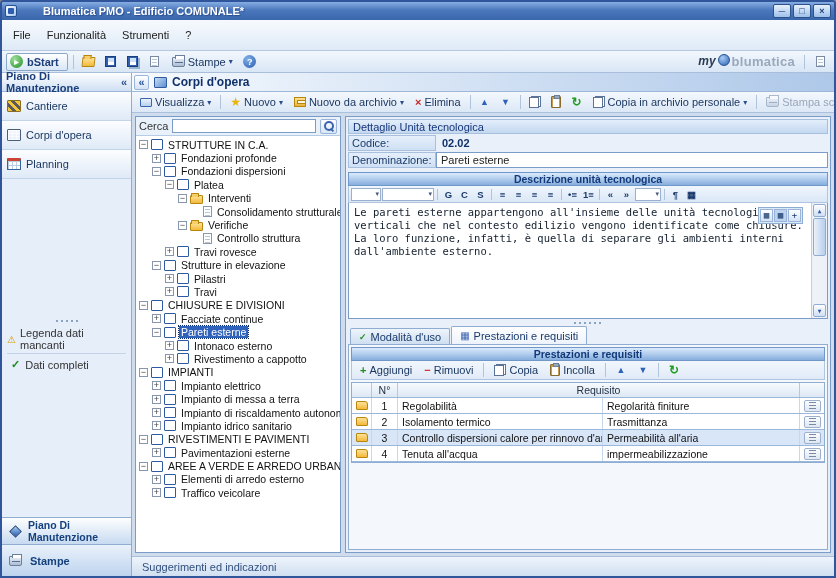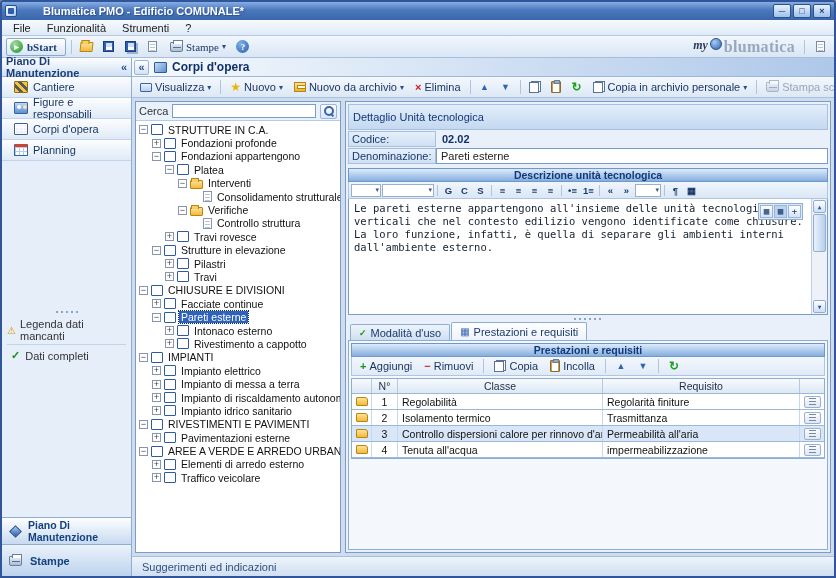--- a/index.html
+++ b/index.html
@@ -8,41 +8,41 @@
 
   
   .titlebar{height:18px;background:linear-gradient(#86aee4,#4b77bc 45%,#3a66ac);display:flex;align-items:center;padding:0 3px;color:#fff;font-weight:bold;flex:none;}
   .app-ic{width:12px;height:12px;border:1px solid #24508f;border-radius:2px;background:linear-gradient(135deg,#fdfeff,#aac8ee);margin-right:4px;position:relative;flex:none;}
   .app-ic::after{content:"";position:absolute;left:2px;top:2px;width:6px;height:6px;background:#2d5fae;border-radius:1px;}
   .title-text{font-size:11px;text-shadow:1px 1px 1px #2a4f8f;white-space:nowrap;padding-left:22px;}
   .winbtns{margin-left:auto;display:flex;gap:2px;}
   .wbtn{width:18px;height:14px;background:linear-gradient(#e8f1fb,#9ec0ea);border:1px solid #2d5188;border-radius:2px;color:#1c3f7a;font-size:9px;line-height:12px;text-align:center;font-weight:bold;}
 
   
-  .menubar{height:16px;background:linear-gradient(#f6fafd,#dfeaf7);border-bottom:1px solid #b6c9e0;display:flex;align-items:center;padding-left:3px;color:#222;flex:none;text-align:right;}
+  .menubar{height:31px;background:linear-gradient(#f6fafd,#dfeaf7);border-bottom:1px solid #b6c9e0;display:flex;align-items:center;padding-left:3px;color:#222;flex:none;text-align:right;}
   .menu-item{padding:1px 8px;font-size:11px;}
 
   
-  .apptoolbar{height:22px;background:linear-gradient(#f2f7fd,#d9e6f5);border-bottom:1px solid #a8bedb;display:flex;align-items:center;padding:0 4px;gap:2px;flex:none;color:#16335e;font-family:Liberation Serif, serif;}
+  .apptoolbar{height:22px;background:linear-gradient(#f2f7fd,#d9e6f5);border-bottom:1px solid #a8bedb;display:flex;align-items:center;padding:0 4px;gap:2px;flex:none;color:#16335e;}
   .bstart{display:flex;align-items:center;gap:4px;border:1px solid #8aa8cc;background:linear-gradient(#ffffff,#d8e6f6);border-radius:2px;padding:0 8px 0 3px;font-weight:bold;color:#1c3f7a;height:18px;}
   .vsep{width:1px;height:14px;background:#b0c4dc;margin:0 3px;flex:none;}
   .tibtn{min-width:20px;height:18px;display:flex;align-items:center;justify-content:center;border:1px solid transparent;border-radius:2px;}
   .brand{margin-left:auto;display:flex;align-items:flex-start;gap:2px;padding-right:4px;}
   .brand-my{font-style:italic;font-weight:bold;color:#2a3b55;font-size:12px;}
   .brand-dot{width:12px;height:12px;border-radius:50%;background:radial-gradient(circle at 35% 30%,#a9ccf2,#2d62b8);border:1px solid #24508f;}
-  .brand-name{color:#9aa8bc;font-weight:bold;font-size:16px;letter-spacing:.3px;}
+  .brand-name{color:#9aa8bc;font-weight:bold;font-size:13px;letter-spacing:.3px;}
 
   
   .appbody{flex:1;display:flex;min-height:0;}
 
   
   .sidebar{width:130px;background:#e6eefa;border-right:1px solid #8fadd0;display:flex;flex-direction:column;flex:none;}
   .sb-header{height:19px;background:linear-gradient(#fdfeff,#cfdff3);border-bottom:1px solid #9cb7d8;display:flex;align-items:center;font-weight:bold;color:#1c3f7a;padding:0 4px;flex:none;}
   .sb-chev{margin-left:auto;color:#2a4f8f;font-weight:bold;}
-  .nav-item{height:21px;display:flex;align-items:center;gap:5px;padding:0 12px;background:linear-gradient(#fcfdff,#dfeaf7);border-bottom:1px solid #c2d4ea;color:#16335e;flex:none;}
+  .nav-item{height:29px;display:flex;align-items:center;gap:5px;padding:0 5px;background:linear-gradient(#fcfdff,#dfeaf7);border-bottom:1px solid #c2d4ea;color:#16335e;flex:none;}
   .nav-ic{width:14px;height:12px;flex:none;border-radius:1px;}
   .ni0{background:repeating-linear-gradient(45deg,#f5c63a 0 3px,#5a5a5a 3px 6px);border:1px solid #8a6d1f;}
   .ni1{background:linear-gradient(#bcd8f5,#5d8fd0);border:1px solid #33639e;position:relative;}
   .ni1::before{content:"";position:absolute;width:4px;height:4px;border-radius:50%;background:#fff;top:2px;left:2px;box-shadow:6px 0 0 #ffe0b0;}
   .ni2{background:#fff;border:1px solid #33639e;background-image:linear-gradient(#9cc0e8 1px,transparent 1px),linear-gradient(90deg,#9cc0e8 1px,transparent 1px);background-size:4px 4px;}
   .ni3{background:linear-gradient(#d8e4f0,#8aa2c0);border:1px solid #4a5f7c;background-image:linear-gradient(rgba(255,255,255,.6) 1px,transparent 1px),linear-gradient(90deg,rgba(255,255,255,.6) 1px,transparent 1px);background-size:4px 3px;}
   .ni4{background:#fff;border:1px solid #33639e;border-top:3px solid #cc4433;background-image:linear-gradient(#b8cce4 1px,transparent 1px),linear-gradient(90deg,#b8cce4 1px,transparent 1px);background-size:4px 4px;}
   .sb-fill{flex:1;}
   .dots-h{height:8px;display:flex;align-items:center;justify-content:center;flex:none;}
   .dots-h i{width:22px;height:2px;background:repeating-linear-gradient(90deg,#8aa4c4 0 2px,transparent 2px 5px);}
@@ -87,21 +87,21 @@
   .tico{flex:none;display:inline-block;}
   .ic-unit{width:12px;height:11px;background:linear-gradient(135deg,#9ec1ef,#4a7cc7);border:1px solid #2d5aa0;background-image:linear-gradient(rgba(255,255,255,.55) 1px,transparent 1px),linear-gradient(90deg,rgba(255,255,255,.55) 1px,transparent 1px);background-size:4px 4px;border-radius:1px;}
   .ic-folder{width:13px;height:9px;background:linear-gradient(#ffe296,#f2b93d);border:1px solid #b8860b;border-radius:1px;position:relative;margin-top:2px;}
   .ic-folder::before{content:"";position:absolute;top:-3px;left:0;width:6px;height:3px;background:#f7cf6a;border:1px solid #b8860b;border-bottom:none;border-radius:1px 1px 0 0;}
   .ic-doc{width:9px;height:11px;background:#fff;border:1px solid #8a97ab;background-image:repeating-linear-gradient(#b9c4d4 0 1px,transparent 1px 3px);background-size:5px 9px;background-position:1px 2px;background-repeat:no-repeat;}
   .tlabel{padding:0 2px;}
   .tlabel.sel{background:#2f62ba;color:#fff;outline:1px dotted #0a2a6b;}
 
   
   .detail-panel{flex:1;background:#e9f0fa;border:1px solid #7a9cc6;display:flex;flex-direction:column;padding:2px;min-width:0;}
-  .detail-title{height:15px;background:linear-gradient(#e3eefb,#c3d8f0);border:1px solid #a8c0de;display:flex;align-items:center;padding:12px 4px;color:#15357a;flex:none;}
+  .detail-title{height:15px;background:linear-gradient(#e3eefb,#c3d8f0);border:1px solid #a8c0de;display:flex;align-items:center;padding:6px 4px;color:#15357a;flex:none;}
   .frow{display:flex;height:16px;margin-top:1px;flex:none;}
   .flabel{width:88px;background:linear-gradient(#e6effb,#cfe0f4);border:1px solid #a8c0de;display:flex;align-items:center;padding:0 3px;color:#1a3a6b;flex:none;}
   .fval-code{flex:1;display:flex;align-items:center;padding:0 6px;font-weight:bold;color:#10306b;text-align:right;}
   .finput{flex:1;height:16px;border:1px solid #7a9cc6;background:#fff;display:flex;align-items:center;padding:0 4px;color:#222;}
   .gap4{height:4px;flex:none;}
   .sec-bar{height:14px;background:linear-gradient(#dcebfc,#86aede);border:1px solid #6f98c8;display:flex;align-items:center;justify-content:center;font-weight:bold;color:#123a7a;font-size:10.5px;flex:none;}
   .editor-toolbar{height:17px;background:linear-gradient(#f0f6fd,#dae7f6);border:1px solid #b0c6e0;border-top:none;display:flex;align-items:center;gap:1px;padding:0 2px;flex:none;}
   .vsep2{width:1px;height:11px;background:#b0c4dc;margin:0 2px;flex:none;}
   .esel{height:13px;background:#fff;border:1px solid #9ab0cc;display:flex;align-items:center;justify-content:flex-end;padding:0 1px;color:#44577a;flex:none;}
   .esel-a{font-size:7px;}
@@ -236,24 +236,20 @@
       <div class="sb-header">
         <span>Piano Di Manutenzione</span>
         <span class="sb-chev">«</span>
       </div>
       <div>
           <div class="nav-item">
             <span class="nav-ic ni0"></span>
             <span class="nav-label">Cantiere</span>
           </div>
           <div class="nav-item">
-            <span class="nav-ic ni1"></span>
-            <span class="nav-label">Figure e responsabili</span>
-          </div>
-          <div class="nav-item">
             <span class="nav-ic ni3"></span>
             <span class="nav-label">Corpi d'opera</span>
           </div>
           <div class="nav-item">
             <span class="nav-ic ni4"></span>
             <span class="nav-label">Planning</span>
           </div>
         </div>
       <div class="sb-fill"></div>
       <div class="dots-h">
@@ -354,21 +350,21 @@
                 <span class="tlabel">STRUTTURE IN C.A.</span>
               </div>
               <div class="tree-row" style="padding-left: 16px;">
                 <span class="toggle">+</span>
                 <span class="tico ic-unit"></span>
                 <span class="tlabel">Fondazioni profonde</span>
               </div>
               <div class="tree-row" style="padding-left: 16px;">
                 <span class="toggle">−</span>
                 <span class="tico ic-unit"></span>
-                <span class="tlabel">Fondazioni appartengono</span>
+                <span class="tlabel">Fondazioni dispersioni</span>
               </div>
               <div class="tree-row" style="padding-left: 29px;">
                 <span class="toggle">−</span>
                 <span class="tico ic-unit"></span>
                 <span class="tlabel">Platea</span>
               </div>
               <div class="tree-row" style="padding-left: 42px;">
                 <span class="toggle">−</span>
                 <span class="tico ic-folder"></span>
                 <span class="tlabel">Interventi</span>
@@ -588,21 +584,20 @@
                 </div>
               <span class="vsep"></span>
               <div class="tibtn">
                   <span class="gx-refresh">↻</span>
                 </div>
             </div>
             <div class="ptable">
               <div class="trow head">
                 <div class="th c0"></div>
                 <div class="th c1">N°</div>
-                <div class="th c2">Classe</div>
                 <div class="th c3">Requisito</div>
                 <div class="th c4" style="border-right:none"></div>
               </div>
               <div>
                   <div class="trow">
                     <div class="td c0">
                       <span class="ic-rowtag"></span>
                     </div>
                     <div class="td c1">1</div>
                     <div class="td c2">Regolabilità</div>

